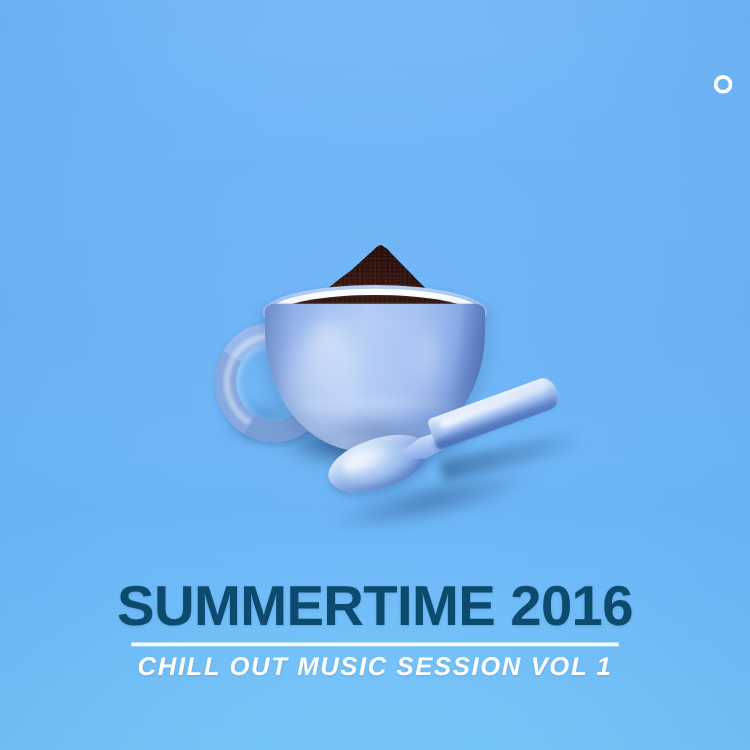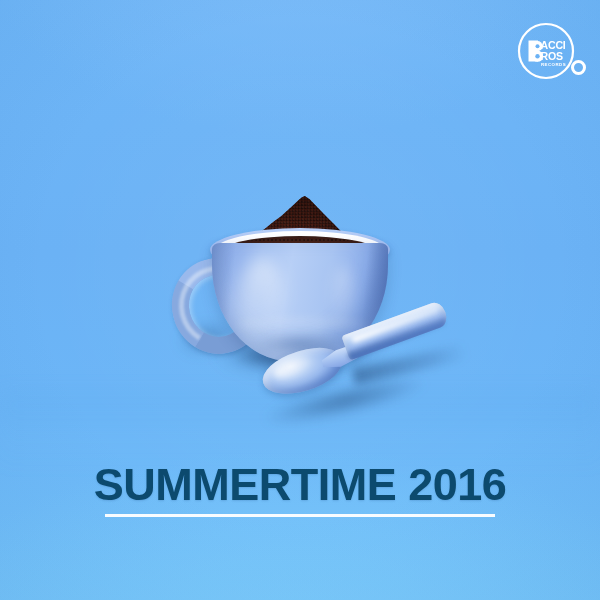--- a/index.html
+++ b/index.html
@@ -349,40 +349,26 @@
 
   <div class="spoon">
     <div class="spoon-bowl"></div>
     <div class="spoon-bowl-hi"></div>
     <div class="spoon-neck"></div>
     <div class="spoon-handle"></div>
     <div class="spoon-edge-dark"></div>
     <div class="spoon-handle-hi"></div>
   </div>
 
-  <div class="logo">
-    <svg width="58" height="58" viewBox="0 0 58 58" aria-hidden="true">
-      <circle cx="29" cy="29" r="27" fill="none" stroke="#ffffff" stroke-width="2.2"></circle>
-      <g>
-        <rect x="11.5" y="18.5" width="9.5" height="21" fill="#ffffff"></rect>
-        <circle cx="20.5" cy="24.2" r="5.1" fill="#ffffff"></circle>
-        <circle cx="20.5" cy="24.2" r="2.0" fill="#6bb2f5"></circle>
-        <circle cx="20.5" cy="34.2" r="5.6" fill="#ffffff"></circle>
-        <circle cx="20.5" cy="34.2" r="2.2" fill="#6bb2f5"></circle>
-      </g>
-      <text x="23.5" y="27.4" font-family="Liberation Sans, sans-serif" font-size="10.6" font-weight="bold" fill="#ffffff" letter-spacing="-.2">ACCI</text>
-      <text x="23.5" y="37.6" font-family="Liberation Sans, sans-serif" font-size="10.6" font-weight="bold" fill="#ffffff" letter-spacing="-.2">ROS</text>
-      <text x="24" y="43.6" font-family="Liberation Sans, sans-serif" font-size="4.4" font-weight="bold" fill="#ffffff" letter-spacing=".45">RECORDS</text>
-    </svg>
-  </div>
 
   <div class="logo-dot">
     <svg width="15" height="15" viewBox="0 0 15 15" aria-hidden="true">
       <circle cx="7.5" cy="7.5" r="6" fill="none" stroke="#ffffff" stroke-width="3"></circle>
     </svg>
   </div>
 
   <div class="title-block">
     <div class="title-main">SUMMERTIME 2016</div>
     <div class="title-rule"></div>
+    <div class="title-sub">CHILL OUT MUSIC SESSION VOL 1</div>
   </div>
 
 </div>
 
 </body></html>

